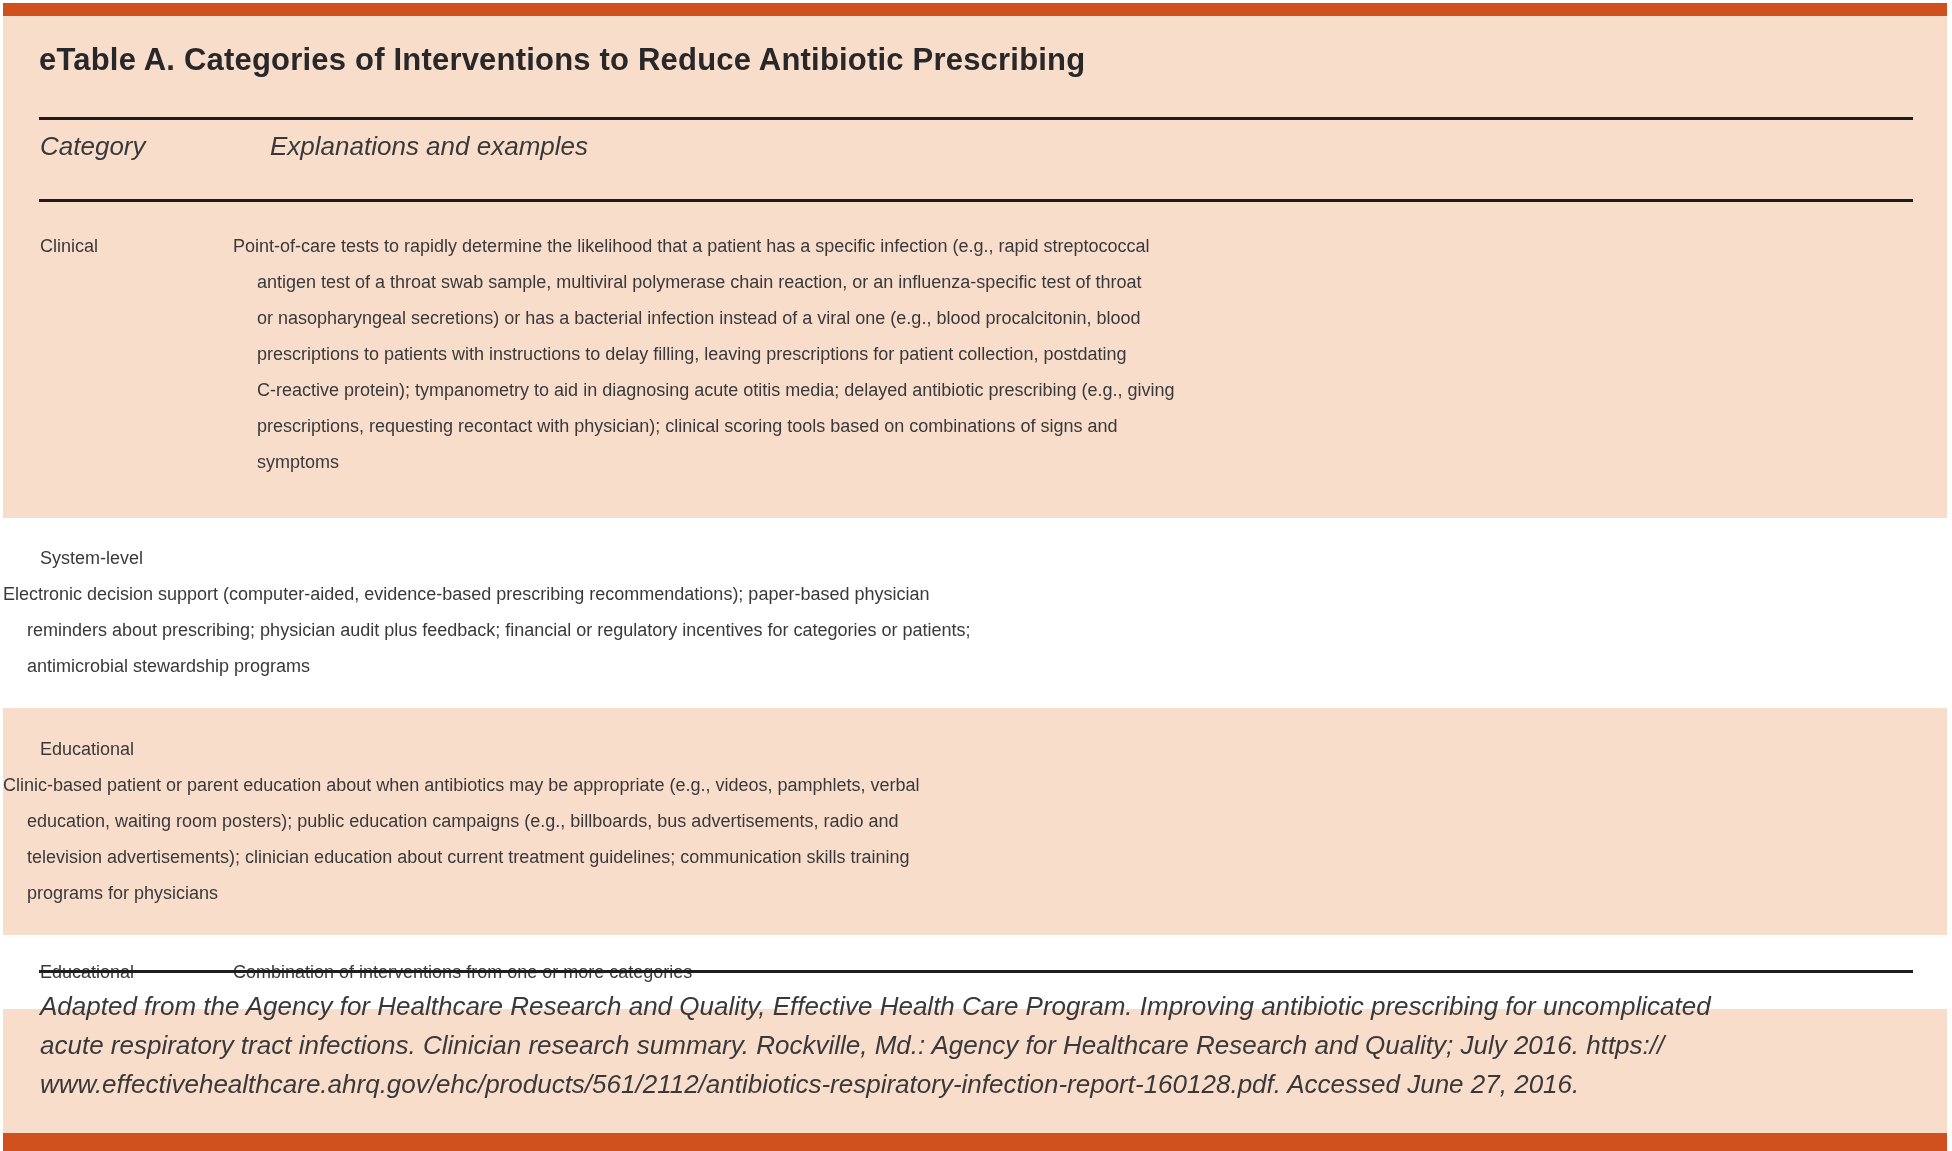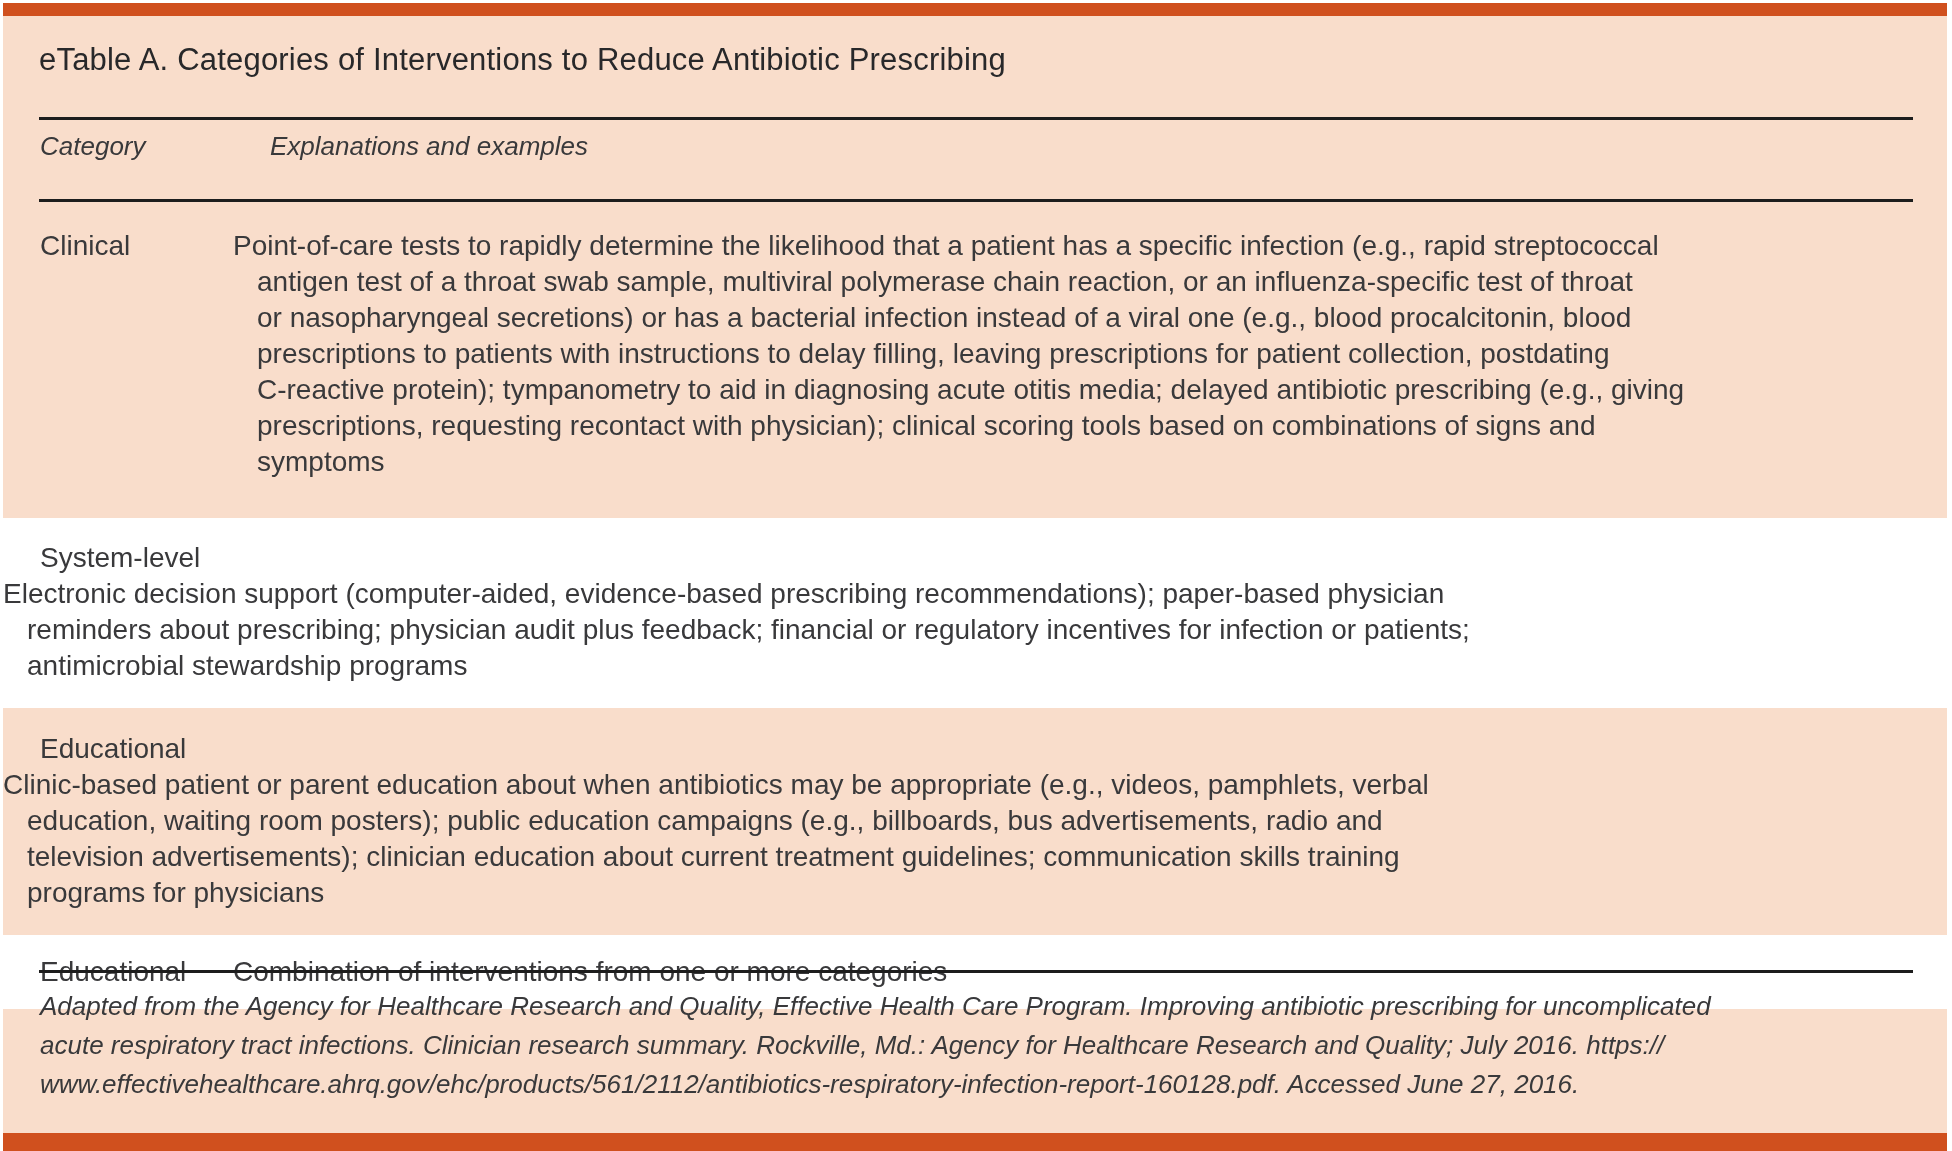--- a/index.html
+++ b/index.html
@@ -29,21 +29,21 @@
     background: var(--accent);
   }
 
   .panel {
     position: absolute; left: 3px; right: 5px; top: 16px; bottom: 18px;
     background: var(--panel);
   }
 
   .title {
     position: absolute; left: 36px; top: 24px;
-    font-size: 31px; line-height: 40px; font-weight: normal;
+    font-size: 31px; line-height: 40px; font-weight: bold;
     color: #28282a; letter-spacing: 0.2px;
     white-space: nowrap;
   }
 
   .rule {
     position: absolute; left: 36px; width: 1874px; height: 3px;
     background: var(--rule);
   }
   .rule-title  { top: 101px; }
   .rule-header { top: 183px; }
@@ -51,21 +51,21 @@
 
   .header-row {
     position: absolute; left: 0; top: 112px; width: 100%;
     font-style: italic; font-size: 26px; line-height: 36px; color: var(--ink);
   }
   .header-row .col-cat { position: absolute; left: 37px; white-space: nowrap; }
   .header-row .col-exp { position: absolute; left: 267px; white-space: nowrap; }
 
   .rows {
     position: absolute; left: 0; top: 186px; width: 100%;
-    font-size: 28px; line-height: 36px; color: var(--ink);
+    font-size: 18px; line-height: 36px; color: var(--ink);
   }
   .trow { display: flex; }
   .trow:nth-child(even) { background: #ffffff; }
   .trow:nth-child(1) { padding-top: 26px; padding-bottom: 38px; }
   .trow:nth-child(2) { padding-top: 22px; padding-bottom: 24px; flex-direction: column; }
   .trow:nth-child(3) { padding-top: 23px; padding-bottom: 24px; flex-direction: column; }
   .trow:nth-child(4) { padding-top: 19px; padding-bottom: 19px; }
 
   .cat {
     flex: none; width: 230px; padding-left: 37px;
@@ -109,21 +109,21 @@
             <div class="ln">prescriptions to patients with instructions to delay filling, leaving prescriptions for patient collection, postdating</div>
             <div class="ln">C-reactive protein); tympanometry to aid in diagnosing acute otitis media; delayed antibiotic prescribing (e.g., giving</div>
             <div class="ln">prescriptions, requesting recontact with physician); clinical scoring tools based on combinations of signs and</div>
             <div class="ln">symptoms</div>
           </div>
         </div>
         <div class="trow">
           <div class="cat">System-level</div>
           <div class="exp">
             <div class="ln">Electronic decision support (computer-aided, evidence-based prescribing recommendations); paper-based physician</div>
-            <div class="ln">reminders about prescribing; physician audit plus feedback; financial or regulatory incentives for infection or patients;</div>
+            <div class="ln">reminders about prescribing; physician audit plus feedback; financial or regulatory incentives for categories or patients;</div>
             <div class="ln">antimicrobial stewardship programs</div>
           </div>
         </div>
         <div class="trow">
           <div class="cat">Educational</div>
           <div class="exp">
             <div class="ln">Clinic-based patient or parent education about when antibiotics may be appropriate (e.g., videos, pamphlets, verbal</div>
             <div class="ln">education, waiting room posters); public education campaigns (e.g., billboards, bus advertisements, radio and</div>
             <div class="ln">television advertisements); clinician education about current treatment guidelines; communication skills training</div>
             <div class="ln">programs for physicians</div>

